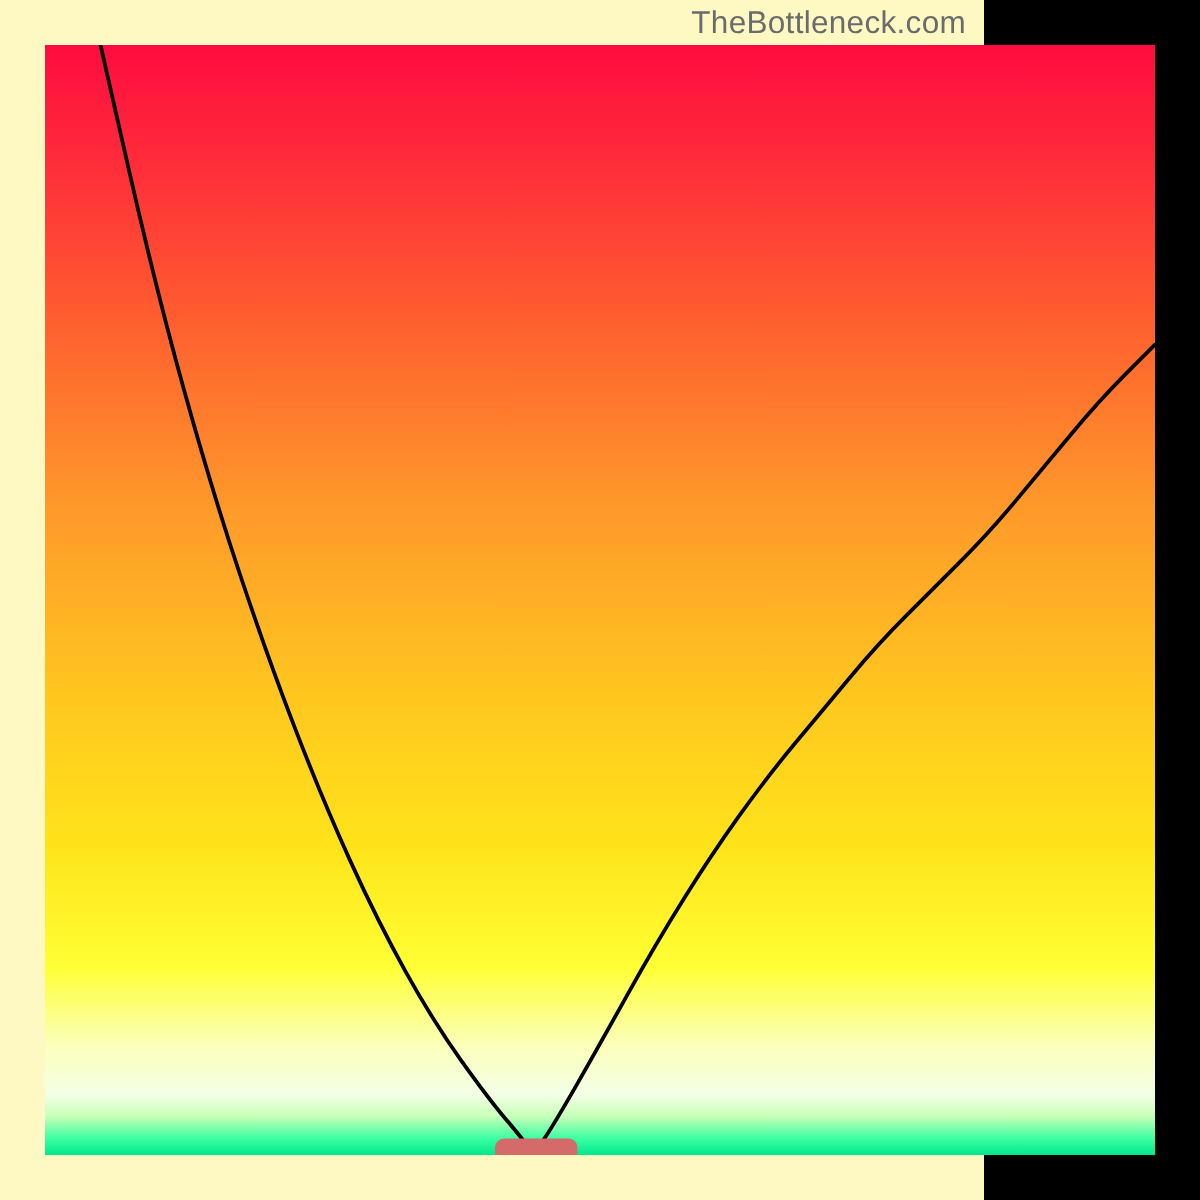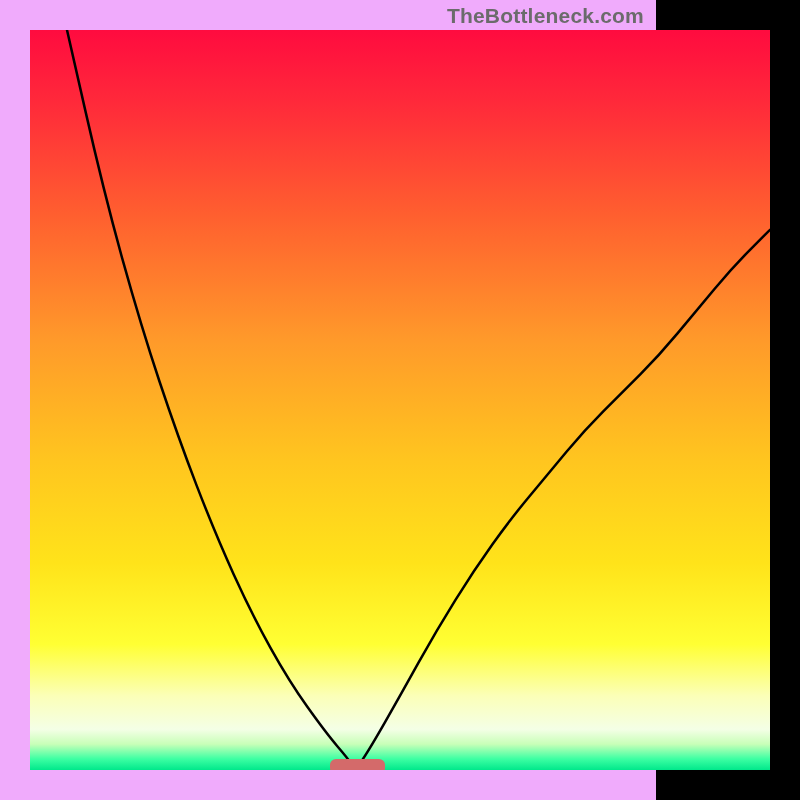--- a/index.html
+++ b/index.html
@@ -9,22 +9,21 @@
     height: 800px;
     background: #000;
     overflow: hidden;
   }
   .frame {
     position: absolute;
     left: 0;
     top: 0;
     width: 656px;
     height: 800px;
-    background: #f0abfc;
-    font-weight: bold;
+    background: #fef9c3;
   }
   .plot {
     position: absolute;
     left: 30px;
     top: 30px;
     width: 740px;
     height: 740px;
     overflow: hidden;
   }
   .gradient {

